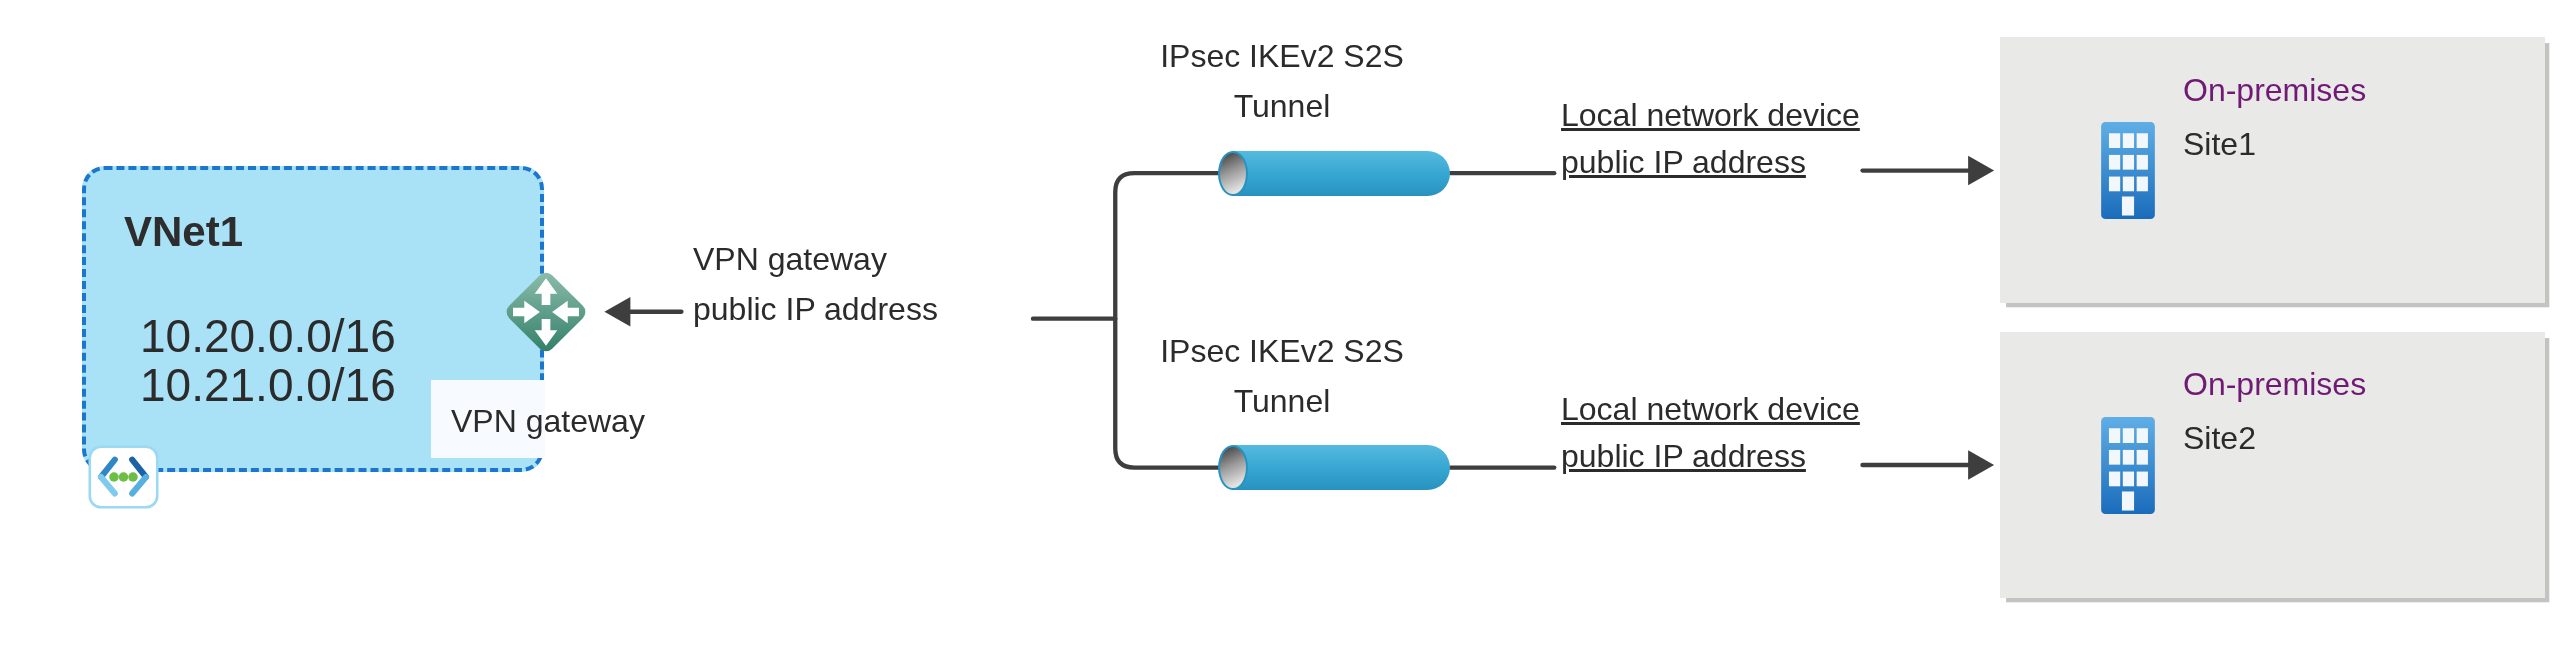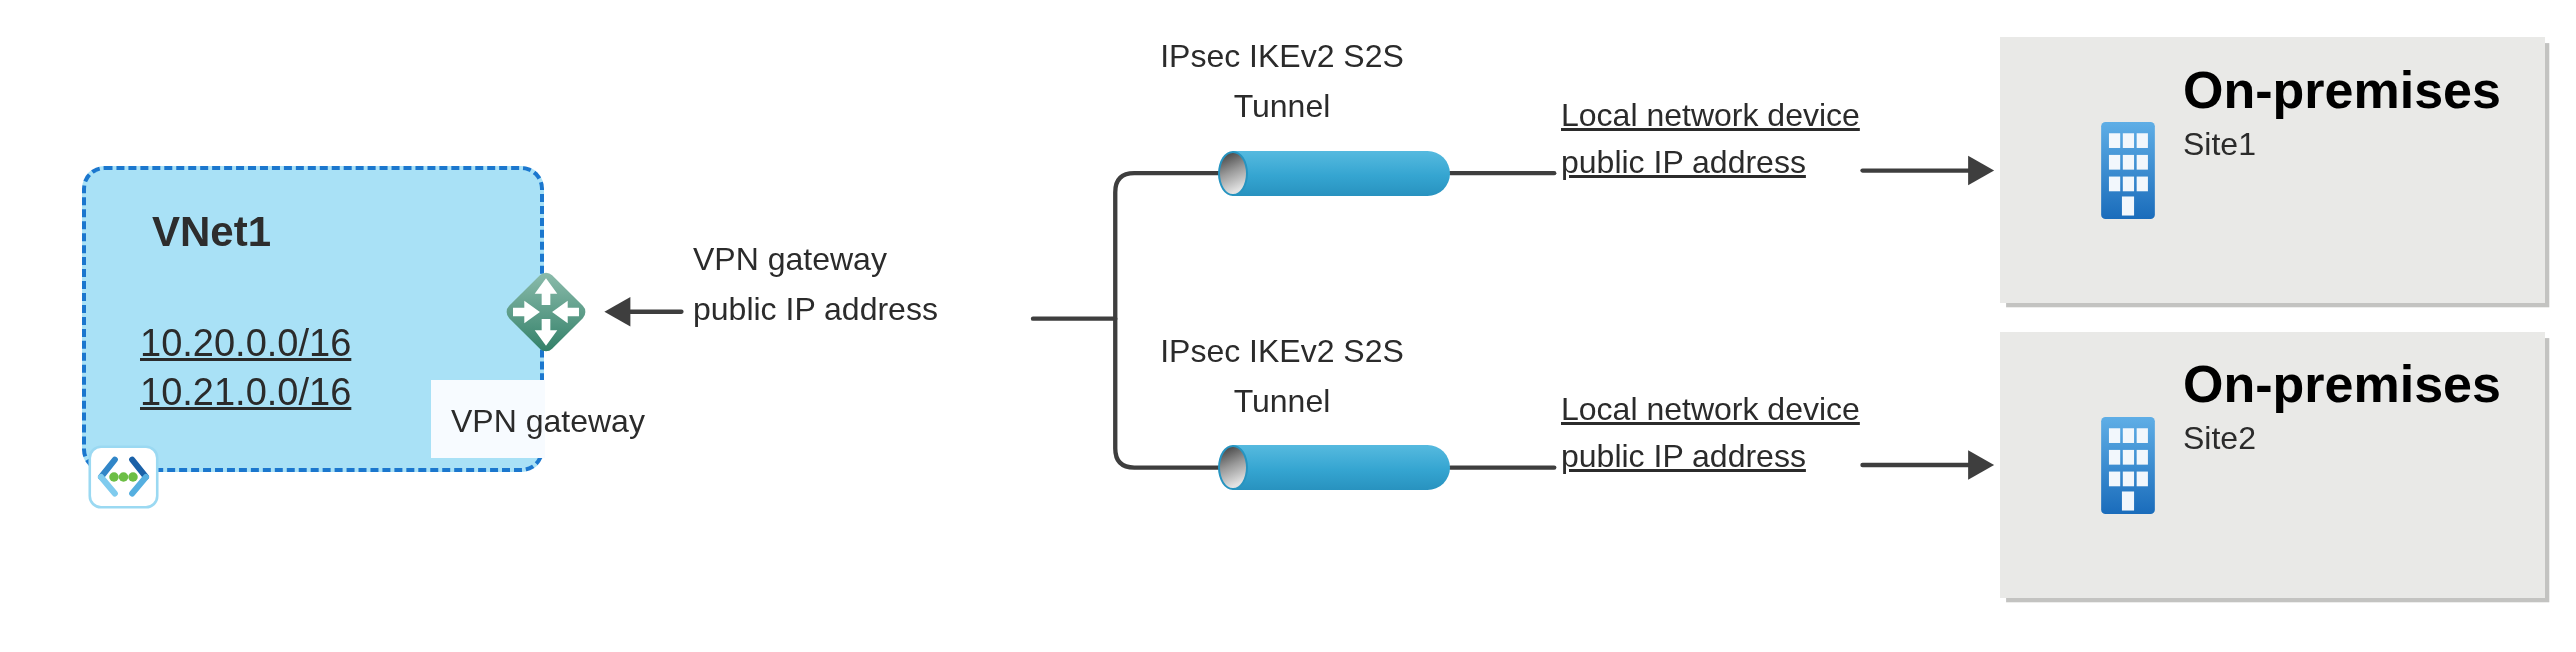--- a/index.html
+++ b/index.html
@@ -4,22 +4,22 @@
 <style>
   html,body{margin:0;padding:0;background:#ffffff;}
   .canvas{position:relative;width:2576px;height:652px;background:#ffffff;overflow:hidden;
           font-family:"Liberation Sans",sans-serif;color:#2e2e2e;}
   .abs{position:absolute;}
   .txt{font-size:32px;line-height:47px;color:#2b2b2b;white-space:nowrap;}
 
   
   .vnet-box{left:82px;top:166px;width:462px;height:306px;box-sizing:border-box;
             background:#A9E1F6;border:4.3px dashed #1B77CE;border-radius:22.5px;z-index:1;}
-  .vnet-title{left:152px;top:208px;font-size:42px;font-weight:bold;color:#2d2d2d;z-index:2;}
-  .vnet-cidrs{left:140px;top:319px;z-index:2;font-size:38px;line-height:49px;text-decoration:underline;}
+  .vnet-title{left:124px;top:208px;font-size:42px;font-weight:bold;color:#2d2d2d;z-index:2;}
+  .vnet-cidrs{left:140px;top:312px;z-index:2;font-size:46px;line-height:49px;}
   .vnet-cidrs span{display:block;}
   .vnet-icon{left:88px;top:445px;z-index:5;}
 
   
   .gwlabel-rect{left:431px;top:380px;width:114px;height:78px;background:#F7FBFF;z-index:3;}
   .gwlabel-text{left:451px;top:398px;z-index:4;}
 
   
   .gw-diamond{left:500px;top:266px;z-index:4;}
 
@@ -46,21 +46,21 @@
   
   .dev-annot span{display:block;line-height:47px;text-decoration:underline;}
   .dev1{left:1561px;top:92px;z-index:2;}
   .dev2{left:1561px;top:386px;z-index:2;}
 
   
   .site-box{left:2000px;width:545px;height:266px;background:#E9E9E7;
             box-shadow:5.2px 5.2px 0 -0.9px #C3C3C1;z-index:1;}
   .site1{top:37px;} .site2{top:332px;}
   .site-text{left:2183px;z-index:2;}
-  .site-text .site-title{display:block;font-size:52px;font-weight:bold;line-height:49px;margin-bottom:5.2px;color:#000000;}
+  .site-text .site-title{display:block;font-size:32px;font-weight:normal;line-height:49px;margin-bottom:5.2px;color:#701a75;}
   .site-text span{display:block;line-height:48px;}
   .st1{top:66px;} .st2{top:360px;}
   .bld1{left:2101px;top:122px;z-index:2;} .bld2{left:2101px;top:417px;z-index:2;}
 </style>
 </head>
 <body>
 
 <div class="canvas">
 
   <div class="abs vnet-box"></div>

